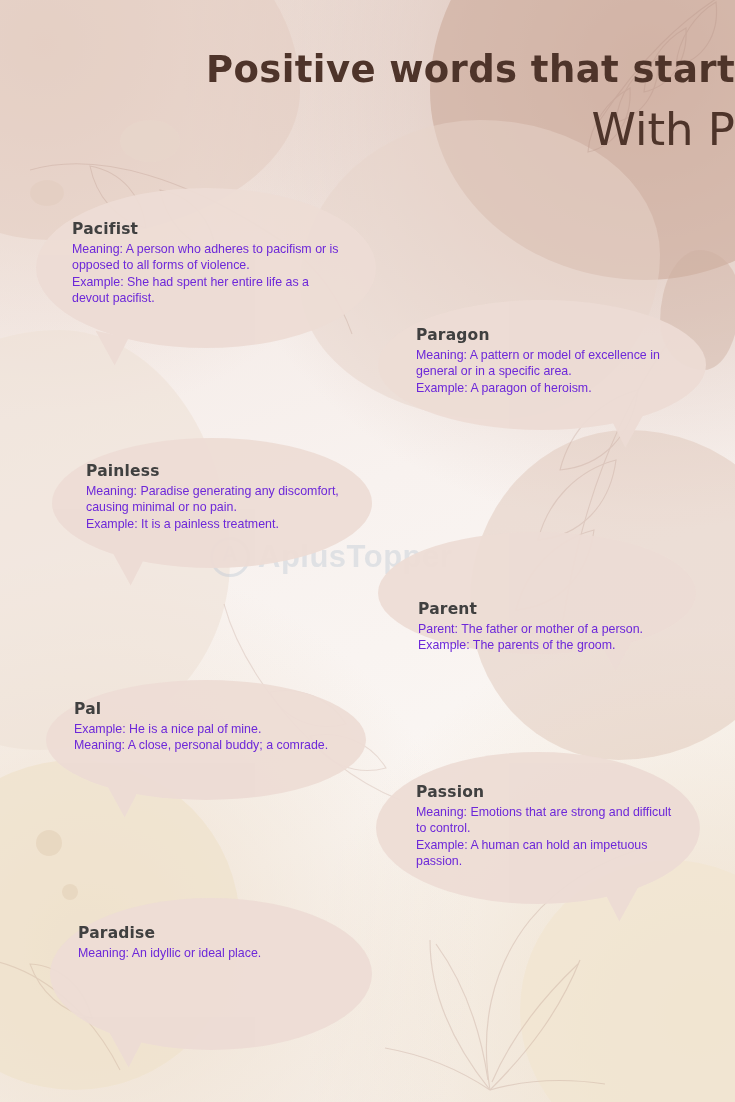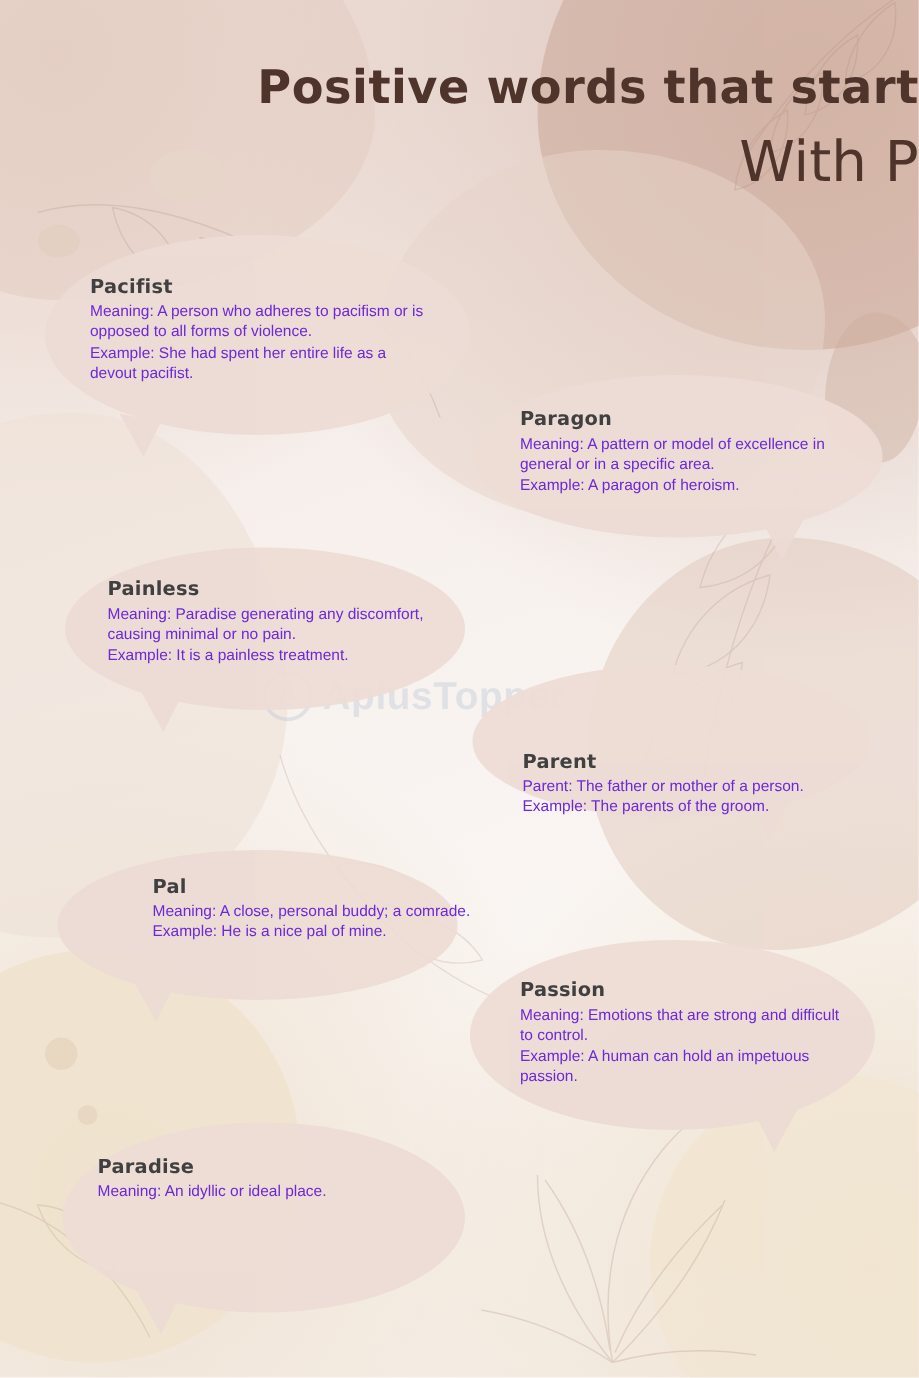--- a/index.html
+++ b/index.html
@@ -252,24 +252,24 @@
   </div>
 
   <div class="bubble tail-br" style="left:378px; top:532px; width:318px; height:122px;"></div>
   <div class="entry" style="left:418px; top:572px; width:266px;margin-top:28px;">
     <p class="word">Parent</p>
     <p class="line">Parent: The father or mother of a person.</p>
     <p class="line">Example: The parents of the groom.</p>
   </div>
 
   <div class="bubble tail-bl" style="left:46px; top:680px; width:320px; height:120px;"></div>
-  <div class="entry" style="left:74px; top:700px; width:272px;margin-left:48px;">
+  <div class="entry" style="left:74px; top:700px; width:272px;">
     <p class="word">Pal</p>
+    <p class="line">Example: He is a nice pal of mine.</p>
     <p class="line">Meaning: A close, personal buddy; a comrade.</p>
-    <p class="line">Example: He is a nice pal of mine.</p>
   </div>
 
   <div class="bubble tail-br" style="left:376px; top:752px; width:324px; height:152px;"></div>
   <div class="entry" style="left:416px; top:783px; width:268px;">
     <p class="word">Passion</p>
     <p class="line">Meaning: Emotions that are strong and difficult to control.</p>
     <p class="line">Example: A human can hold an impetuous passion.</p>
   </div>
 
   <div class="bubble tail-bl" style="left:50px; top:898px; width:322px; height:152px;"></div>

